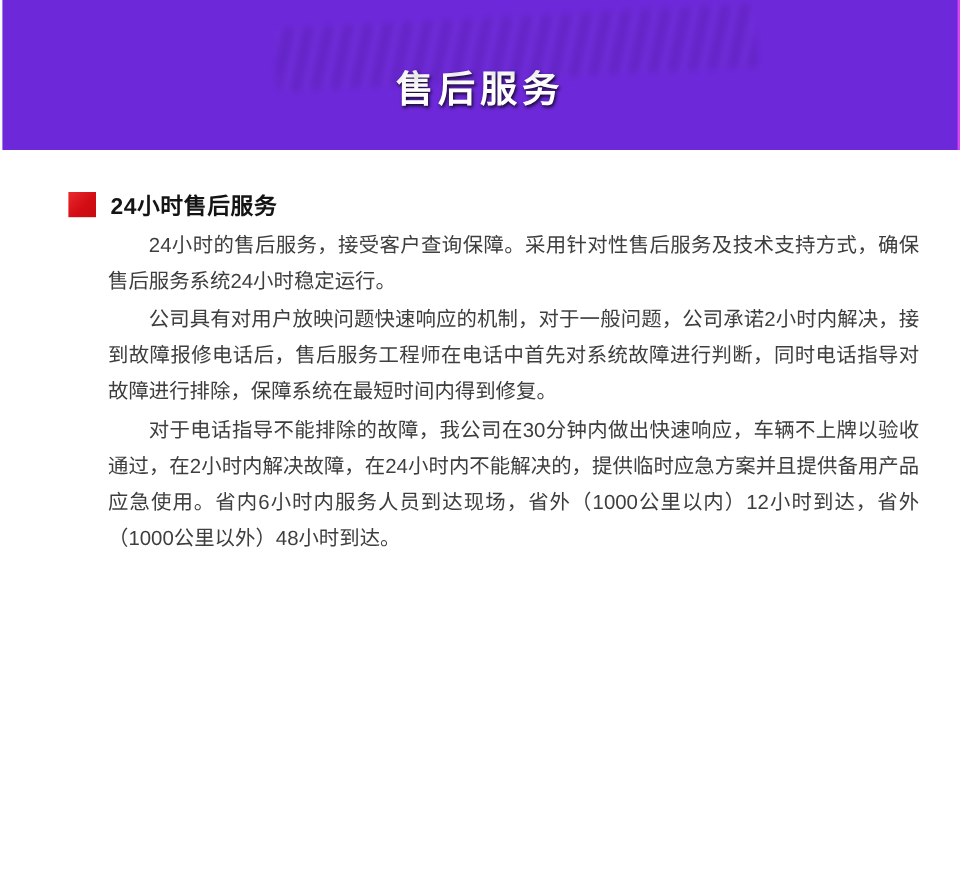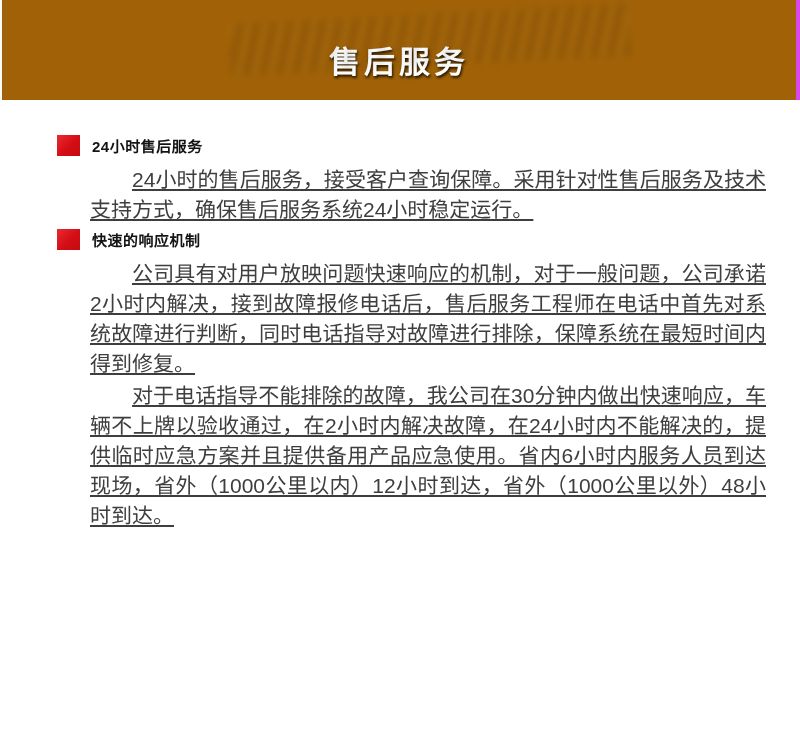--- a/index.html
+++ b/index.html
@@ -8,28 +8,28 @@
     width: 800px;
     height: 741px;
     background: #ffffff;
     overflow: hidden;
     font-family: "Liberation Sans", "DejaVu Sans", sans-serif;
   }
   .page { width: 800px; height: 741px; position: relative; }
 
   
   .header {
-    height: 100px;
-    background: #a16207;
+    height: 125px;
+    background: #6d28d9;
     position: relative;
     display: flex;
     align-items: center;
     justify-content: center;
     border-left: 2px solid #fafafa;
-    border-right: 4px solid #d946ef;
+    border-right: 2px solid #d946ef;
   }
   .watermark {
     position: absolute;
     left: 228px;
     top: 14px;
     width: 400px;
     height: 52px;
     background: repeating-linear-gradient(
       105deg,
       rgba(255,255,255,0.05) 0 7px,
@@ -58,34 +58,33 @@
     margin: 0 0 8px 0;
   }
   .bullet {
     width: 23px;
     height: 21px;
     flex: 0 0 auto;
     margin-right: 12px;
     background: linear-gradient(135deg, #ea2a30 0%, #d30d14 55%, #c50b11 100%);
   }
   .sec-title {
-    font-size: 15px;
+    font-size: 19px;
     font-weight: bold;
     color: #141414;
     margin: 0;
     letter-spacing: 0.5px;
   }
   .para {
     margin: 0 0 2px 33px;
-    font-size: 21px;
+    font-size: 17px;
     line-height: 30px;
     color: #3e3e3e;
     text-indent: 2em;
     text-align: justify;
-    text-decoration: underline;
   }
 </style>
 </head>
 <body>
 
 <div class="page">
 
   <header class="header">
     <div class="watermark"></div>
     <h1 class="title">售后服务</h1>
@@ -98,23 +97,19 @@
         <span class="bullet"></span>
         <h2 class="sec-title">24小时售后服务</h2>
       </div>
       <p class="para">24小时的售后服务，接受客户查询保障。采用针对性售后服务及技术支持方式，确保售后服务系统24小时稳定运行。</p>
     </section>
 
     <section class="sec">
     </section>
 
     <section class="sec">
-      <div class="sec-head">
-        <span class="bullet"></span>
-        <h2 class="sec-title">快速的响应机制</h2>
-      </div>
       <p class="para">公司具有对用户放映问题快速响应的机制，对于一般问题，公司承诺2小时内解决，接到故障报修电话后，售后服务工程师在电话中首先对系统故障进行判断，同时电话指导对故障进行排除，保障系统在最短时间内得到修复。</p>
       <p class="para">对于电话指导不能排除的故障，我公司在30分钟内做出快速响应，车辆不上牌以验收通过，在2小时内解决故障，在24小时内不能解决的，提供临时应急方案并且提供备用产品应急使用。省内6小时内服务人员到达现场，省外（1000公里以内）12小时到达，省外（1000公里以外）48小时到达。</p>
     </section>
 
 
   </main>
 </div>
 
 </body></html>

